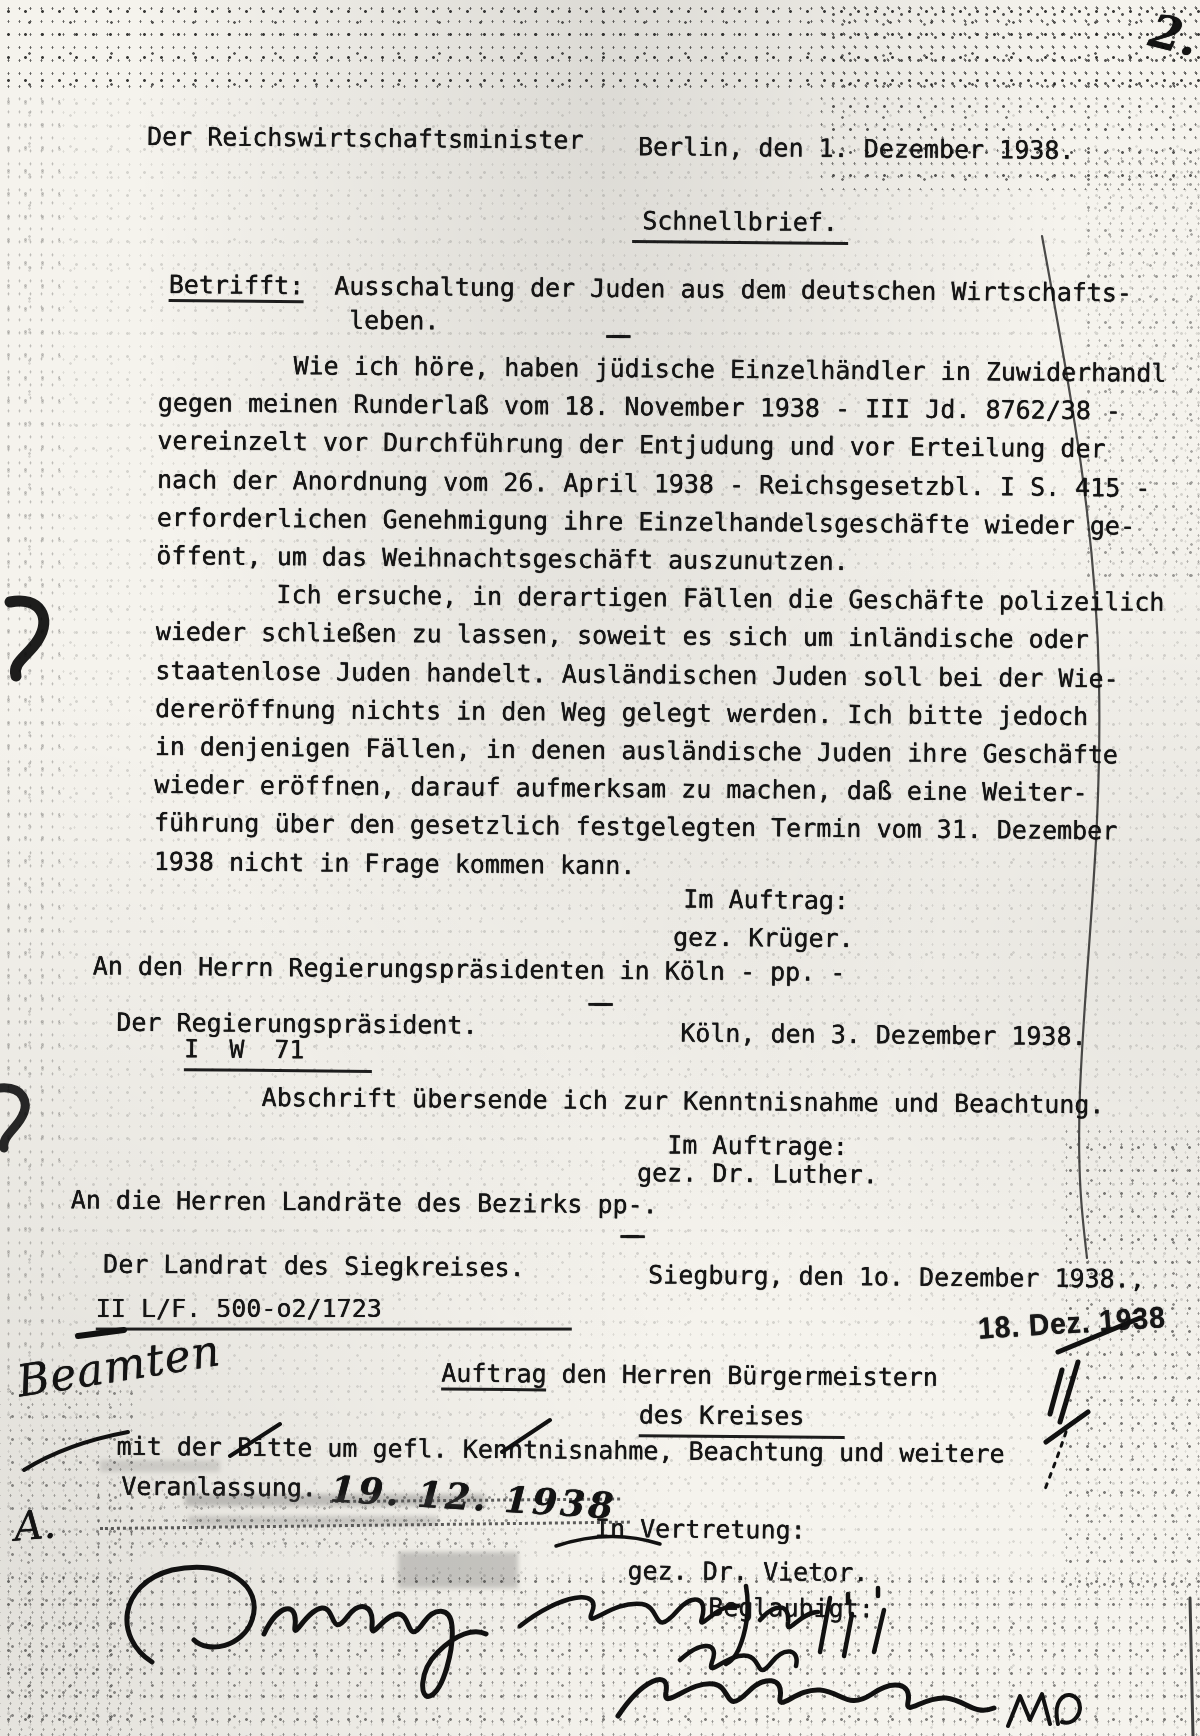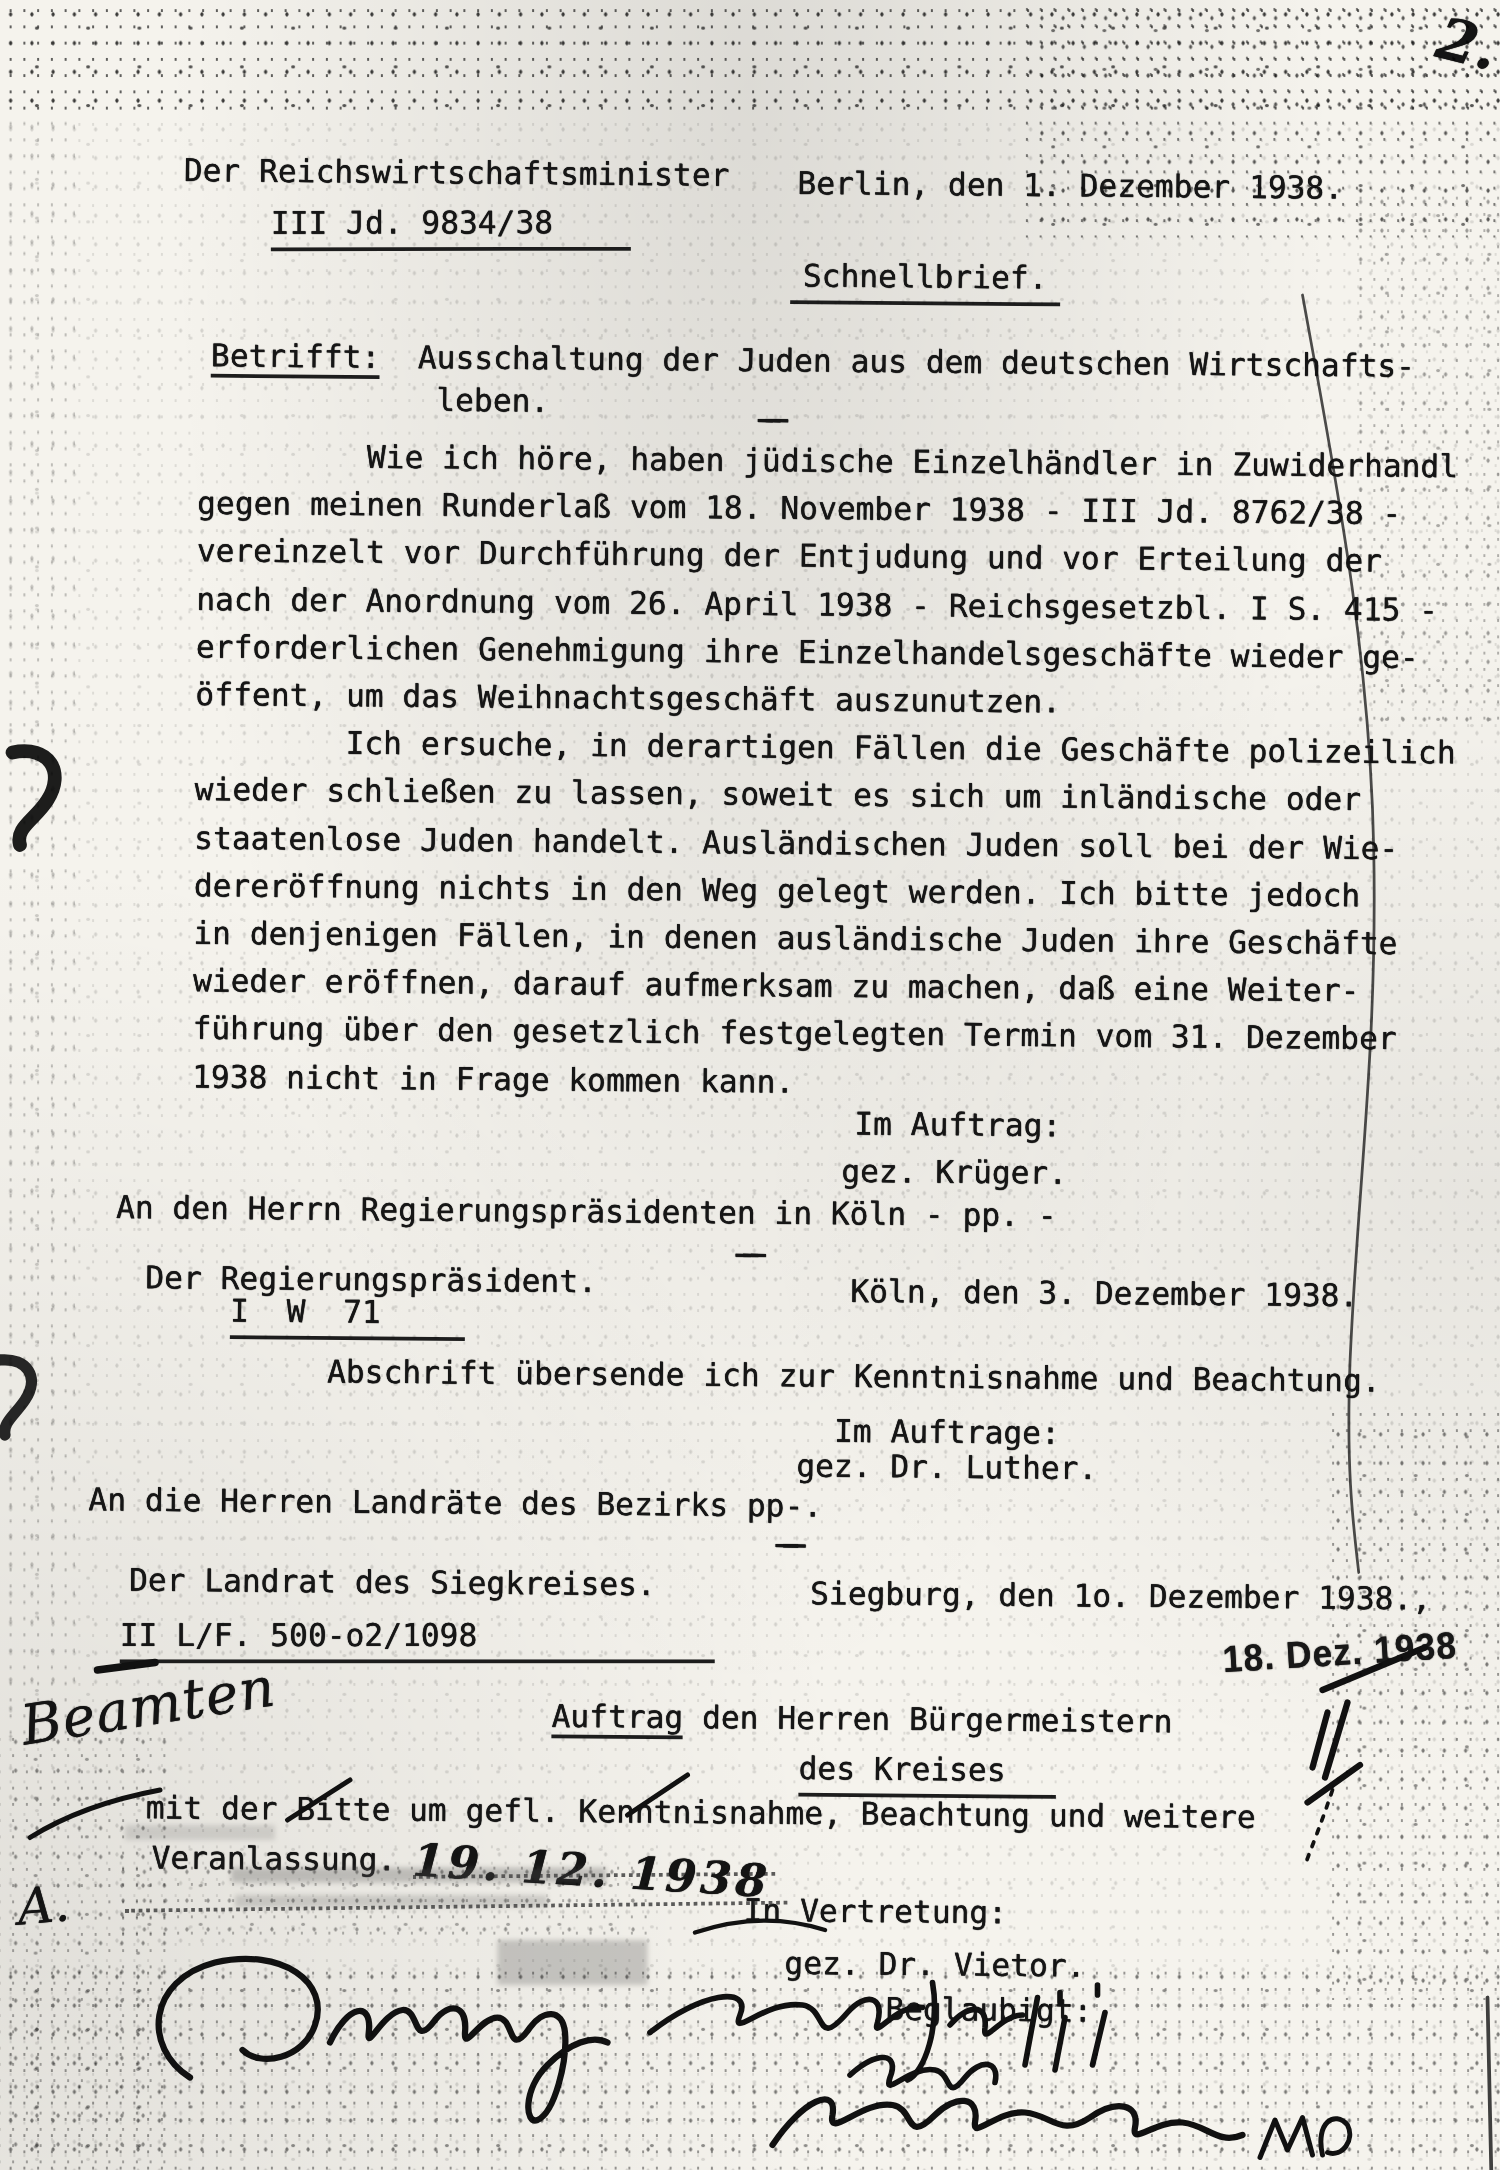--- a/index.html
+++ b/index.html
@@ -62,21 +62,20 @@
 </style>
 </head>
 <body>
 
 <div class="page">
 
   <div class="typed">
 
     <div class="t" style="left:147px;top:118px">Der Reichswirtschaftsminister</div>
     <div class="t" style="left:638px;top:124px">Berlin, den 1. Dezember 1938.</div>
-    <div class="t u" style="left:217px;top:158px;padding-right:62px;transform:rotate(-.6deg)">III Jd. 9834/38</div>
     <div class="t u" style="left:633px;top:198px;padding:0 10px">Schnellbrief.</div>
 
     <div class="t" style="left:170px;top:266px"><span class="u">Betrifft:</span><span>  Ausschaltung der Juden aus dem deutschen Wirtschafts-</span></div>
     <div class="t" style="left:170px;top:300px">            leben.</div>
     <div class="t sep" style="left:608px;top:312px">———</div>
 
     <div class="t" style="left:160px;top:346px"><div class="">         Wie ich höre, haben jüdische Einzelhändler in Zuwiderhandl</div><div class="">gegen meinen Runderlaß vom 18. November 1938 - III Jd. 8762/38 -</div><div class="">vereinzelt vor Durchführung der Entjudung und vor Erteilung der</div><div class="">nach der Anordnung vom 26. April 1938 - Reichsgesetzbl. I S. 415 -</div><div class="">erforderlichen Genehmigung ihre Einzelhandelsgeschäfte wieder ge-</div><div class="">öffent, um das Weihnachtsgeschäft auszunutzen.</div><div class="">        Ich ersuche, in derartigen Fällen die Geschäfte polizeilich</div><div class="">wieder schließen zu lassen, soweit es sich um inländische oder</div><div class="">staatenlose Juden handelt. Ausländischen Juden soll bei der Wie-</div><div class="">dereröffnung nichts in den Weg gelegt werden. Ich bitte jedoch</div><div class="">in denjenigen Fällen, in denen ausländische Juden ihre Geschäfte</div><div class="">wieder eröffnen, darauf aufmerksam zu machen, daß eine Weiter-</div><div class="">führung über den gesetzlich festgelegten Termin vom 31. Dezember</div><div class="">1938 nicht in Frage kommen kann.</div></div>
 
     <div class="t" style="left:690px;top:876px">Im Auftrag:</div>
     <div class="t" style="left:680px;top:914px">gez. Krüger.</div>
@@ -87,21 +86,21 @@
     <div class="t" style="left:688px;top:1010px">Köln, den 3. Dezember 1938.</div>
     <div class="t u" style="left:192px;top:1030px;padding-right:68px">I  W  71</div>
     <div class="t" style="left:270px;top:1078px">Abschrift übersende ich zur Kenntnisnahme und Beachtung.</div>
     <div class="t" style="left:676px;top:1122px">Im Auftrage:</div>
     <div class="t" style="left:646px;top:1150px">gez. Dr. Luther.</div>
     <div class="t" style="left:80px;top:1182px">An die Herren Landräte des Bezirks pp-.</div>
     <div class="t sep" style="left:630px;top:1212px">———</div>
 
     <div class="t" style="left:113px;top:1246px">Der Landrat des Siegkreises.</div>
     <div class="t" style="left:658px;top:1252px">Siegburg, den 1o. Dezember 1938.,</div>
-    <div class="t u" style="left:106px;top:1288px;padding-right:190px;transform:rotate(-.5deg)">II L/F. 500-o2/1098</div>
+    <div class="t u" style="left:106px;top:1288px;padding-right:190px;transform:rotate(-.5deg)">II L/F. 500-o2/1723</div>
 
     <div class="t" style="left:452px;top:1352px"><span class="u">Auftrag</span><span> den Herren Bürgermeistern</span></div>
     <div class="t u" style="left:650px;top:1392px;padding-right:40px">des Kreises</div>
 
     <div class="t" style="left:128px;top:1428px">mit der Bitte um gefl. Kenntnisnahme, Beachtung und weitere</div>
     <div class="t" style="left:133px;top:1468px">Veranlassung.</div>
 
     <div class="t" style="left:607px;top:1506px">In Vertretung:</div>
     <div class="t" style="left:640px;top:1548px">gez. Dr. Vietor.</div>
     <div class="t" style="left:721px;top:1584px">Beglaubigt:</div>

